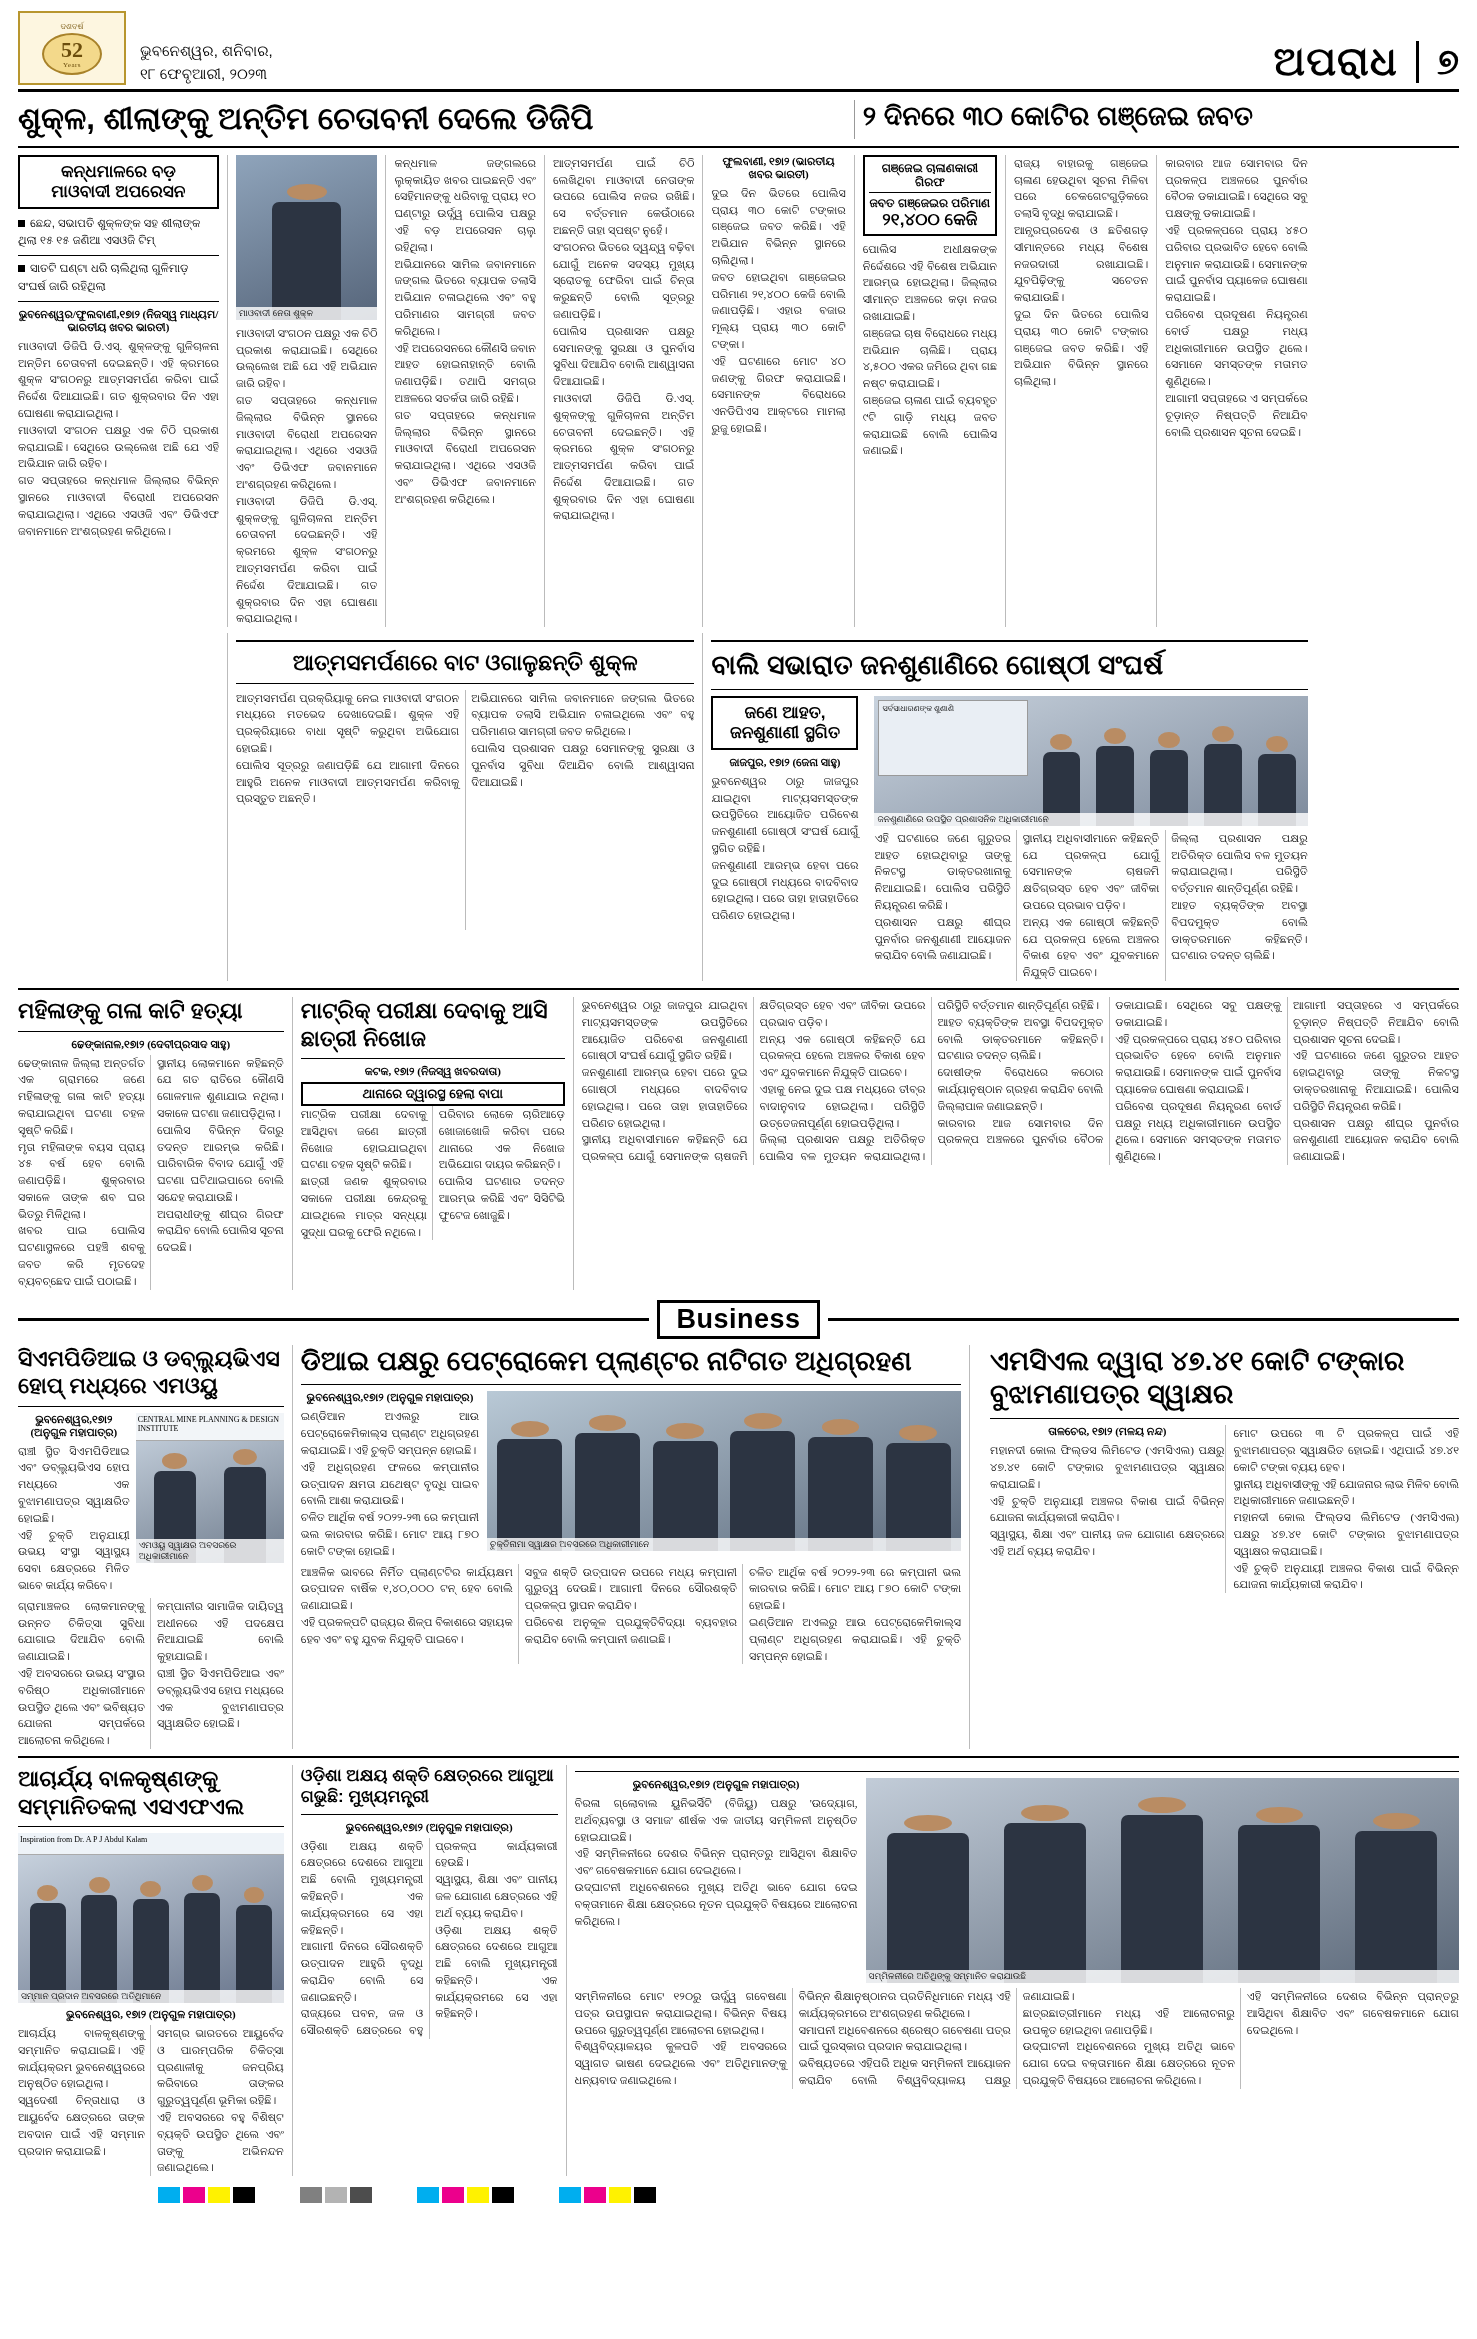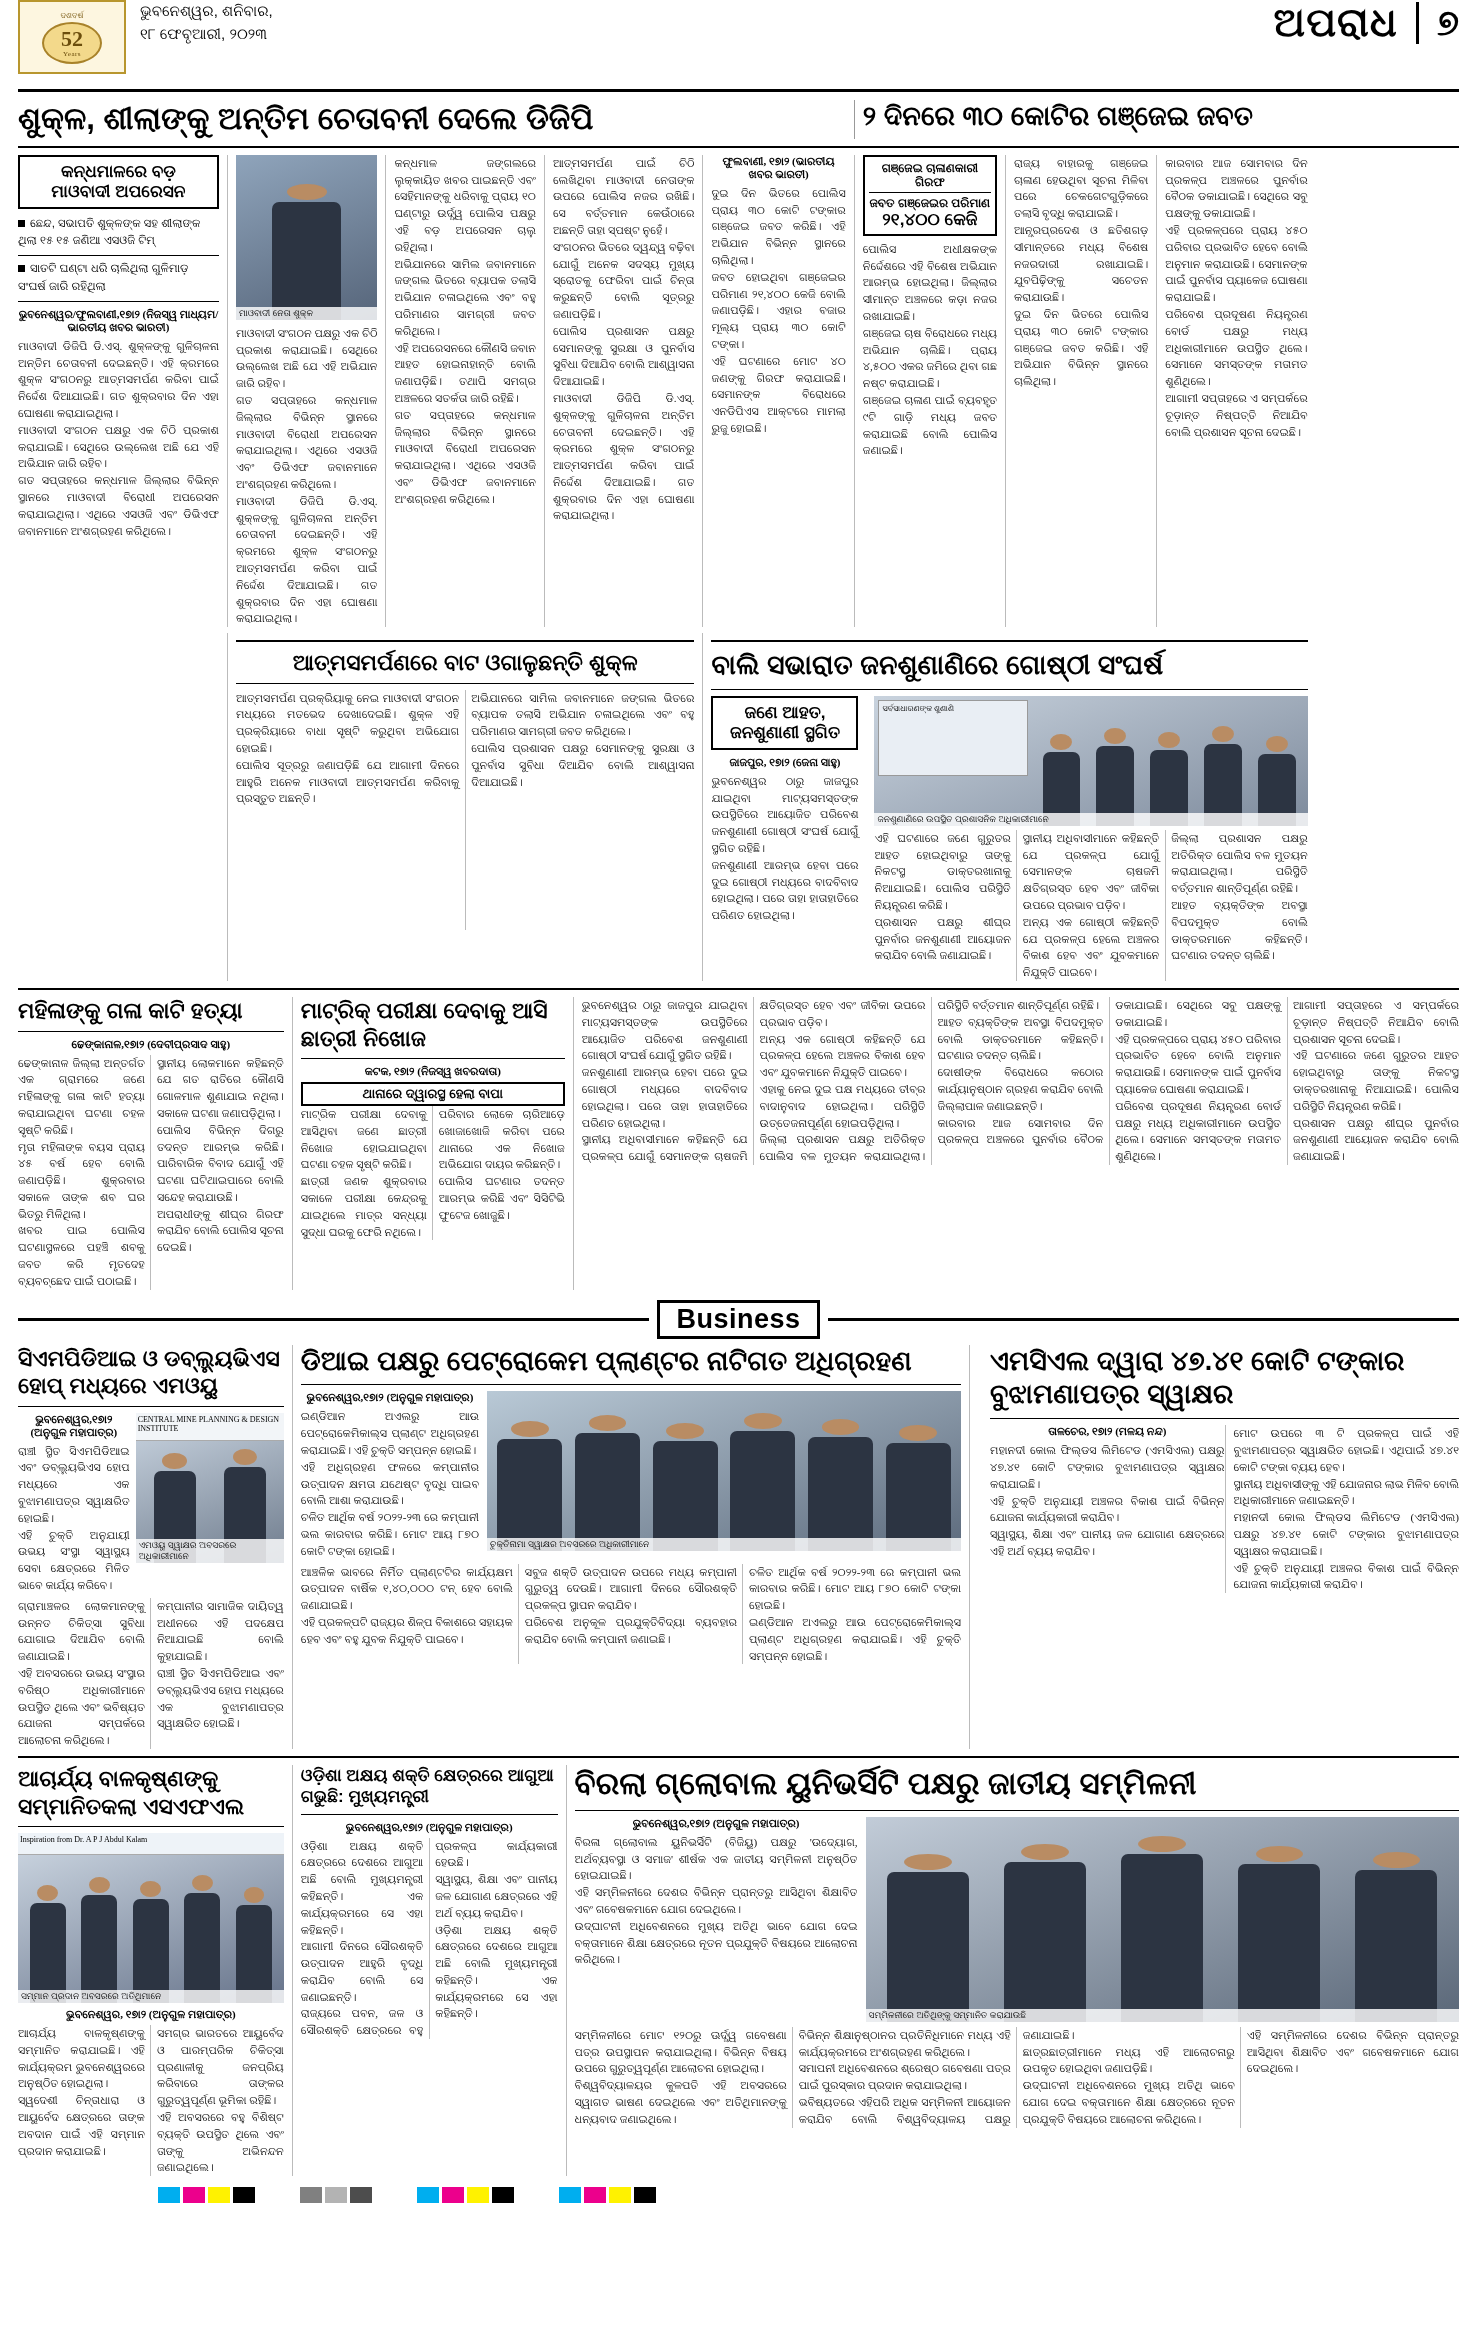--- a/index.html
+++ b/index.html
@@ -15,24 +15,24 @@
   .page {
     width: 1477px;
     height: 2339px;
     position: relative;
     padding: 0 18px;
   }
 
   
   .masthead {
     display: flex;
-    align-items: flex-start;
+    align-items: flex-end;
     height: 92px;
     border-bottom: 3px solid #000;
-    padding-bottom: 16px;
+    padding-bottom: 4px;
   }
   .logo-badge {
     width: 108px; height: 74px;
     border: 2px solid #b8962e;
     background: #fdf6e0;
     display: flex; flex-direction: column;
     align-items: center; justify-content: center;
     margin-right: 14px;
     position: relative;
   }
@@ -469,21 +469,20 @@
       <div class="cols2">
         <div class="body-text">ଓଡ଼ିଶା ଅକ୍ଷୟ ଶକ୍ତି କ୍ଷେତ୍ରରେ ଦେଶରେ ଆଗୁଆ ଅଛି ବୋଲି ମୁଖ୍ୟମନ୍ତ୍ରୀ କହିଛନ୍ତି। ଏକ କାର୍ଯ୍ୟକ୍ରମରେ ସେ ଏହା କହିଛନ୍ତି।</div>
         <div class="body-text">ଆଗାମୀ ଦିନରେ ସୌରଶକ୍ତି ଉତ୍ପାଦନ ଆହୁରି ବୃଦ୍ଧି କରାଯିବ ବୋଲି ସେ ଜଣାଇଛନ୍ତି।</div>
         <div class="body-text">ରାଜ୍ୟରେ ପବନ, ଜଳ ଓ ସୌରଶକ୍ତି କ୍ଷେତ୍ରରେ ବହୁ ପ୍ରକଳ୍ପ କାର୍ଯ୍ୟକାରୀ ହେଉଛି।</div>
         <div class="body-text">ସ୍ୱାସ୍ଥ୍ୟ, ଶିକ୍ଷା ଏବଂ ପାନୀୟ ଜଳ ଯୋଗାଣ କ୍ଷେତ୍ରରେ ଏହି ଅର୍ଥ ବ୍ୟୟ କରାଯିବ।</div>
         <div class="body-text">ଓଡ଼ିଶା ଅକ୍ଷୟ ଶକ୍ତି କ୍ଷେତ୍ରରେ ଦେଶରେ ଆଗୁଆ ଅଛି ବୋଲି ମୁଖ୍ୟମନ୍ତ୍ରୀ କହିଛନ୍ତି। ଏକ କାର୍ଯ୍ୟକ୍ରମରେ ସେ ଏହା କହିଛନ୍ତି।</div>
       </div>
     </div>
 
     <div style="width:62%; border-left:1px solid #bbb;">
-      <div class="hl h-xl">ବିରଲା ଗ୍ଲୋବାଲ ୟୁନିଭର୍ସିଟି ପକ୍ଷରୁ ଜାତୀୟ ସମ୍ମିଳନୀ</div>
       <div class="rule"></div>
       <div class="grid-row">
         <div style="width:32%;padding:0;">
           <div class="dateline">ଭୁବନେଶ୍ୱର,୧୭ା୨ (ଅନୁଗୁଳ ମହାପାତ୍ର)</div>
           <div class="body-text">ବିରଳା ଗ୍ଲୋବାଲ ୟୁନିଭର୍ସିଟି (ବିଜିୟୁ) ପକ୍ଷରୁ 'ଉଦ୍ୟୋଗ, ଅର୍ଥବ୍ୟବସ୍ଥା ଓ ସମାଜ' ଶୀର୍ଷକ ଏକ ଜାତୀୟ ସମ୍ମିଳନୀ ଅନୁଷ୍ଠିତ ହୋଇଯାଇଛି।</div>
           <div class="body-text">ଏହି ସମ୍ମିଳନୀରେ ଦେଶର ବିଭିନ୍ନ ପ୍ରାନ୍ତରୁ ଆସିଥିବା ଶିକ୍ଷାବିତ ଏବଂ ଗବେଷକମାନେ ଯୋଗ ଦେଇଥିଲେ।</div>
           <div class="body-text">ଉଦ୍‌ଘାଟନୀ ଅଧିବେଶନରେ ମୁଖ୍ୟ ଅତିଥି ଭାବେ ଯୋଗ ଦେଇ ବକ୍ତାମାନେ ଶିକ୍ଷା କ୍ଷେତ୍ରରେ ନୂତନ ପ୍ରଯୁକ୍ତି ବିଷୟରେ ଆଲୋଚନା କରିଥିଲେ।</div>
         </div>
         <div style="width:68%;padding:0 0 0 8px;">
           <div class="photo" style="height:205px; background:linear-gradient(160deg,#c2ccd8,#5a6778);">

